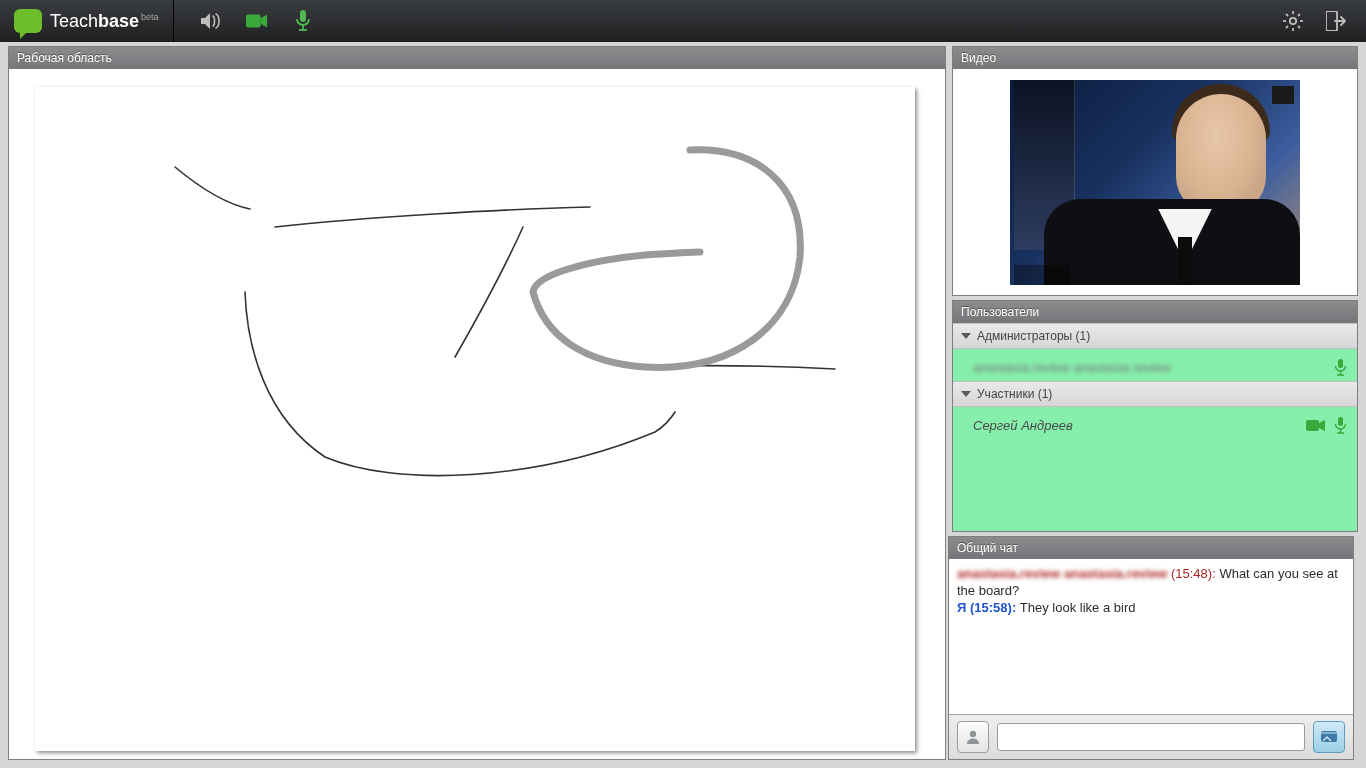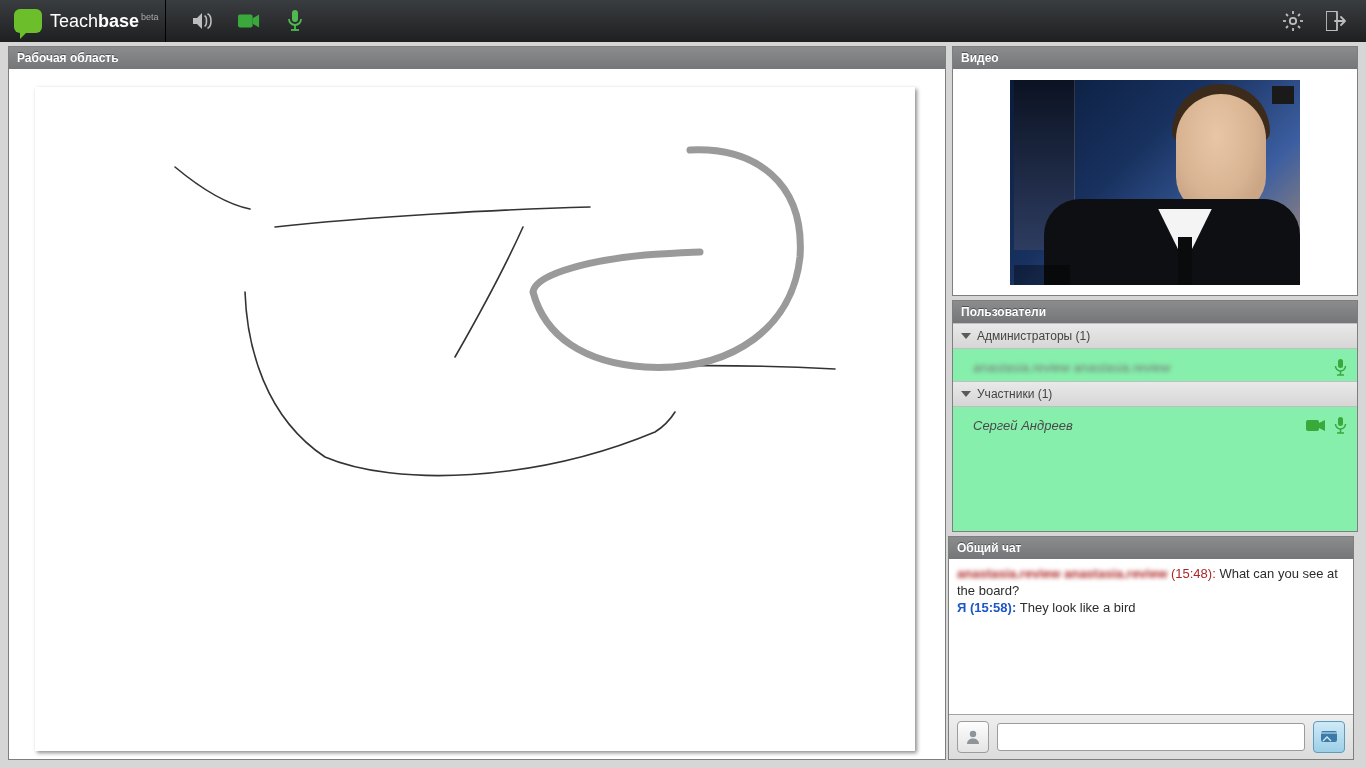--- a/index.html
+++ b/index.html
@@ -1,31 +1,31 @@
 <!DOCTYPE html>
 <html><head>
 <meta charset="utf-8">
 <style>
   html,body {margin:0;padding:0;width:1366px;height:768px;background:#d6d6d6;font-family:Arial,Helvetica,sans-serif;font-size:13px;color:#333;overflow:hidden;}
   
   .topbar {position:absolute;left:0;top:0;width:1366px;height:42px;background:linear-gradient(#3a3d40,#1e1f21);display:flex;align-items:center;}
-  .logo-wrap {display:flex;align-items:center;height:42px;padding:0 6px 0 14px;border-right:1px solid #000;}
+  .logo-wrap {display:flex;align-items:center;height:42px;padding:0 14px 0 14px;border-right:1px solid #000;}
   .logo-badge {width:28px;height:24px;background:#6cbf2b;border-radius:6px;position:relative;margin-right:8px;}
   .logo-badge::after{content:"";position:absolute;bottom:-6px;left:6px;border-width:6px 6px 0 0;border-style:solid;border-color:#6cbf2b transparent transparent transparent;}
   .logo-text {color:#fff;font-size:18px;font-weight:300;}
   .logo-text b{font-weight:700;}
   .logo-beta {color:#a8a8a8;font-size:9px;vertical-align:super;margin-left:2px;}
   .tb-group {display:flex;align-items:center;gap:24px;padding-left:26px;}
   .tb-icon {width:22px;height:22px;display:flex;align-items:center;justify-content:center;cursor:pointer;}
   .tb-spacer {flex:1;}
   .tb-right {display:flex;align-items:center;gap:22px;padding-right:18px;}
   svg {display:block;}
   
   .panel {position:absolute;background:#f3f3f3;border:1px solid #7e7e7e;box-sizing:border-box;}
-  .panel-hdr {height:30px;background:linear-gradient(#8a8c8e,#6c6e71);color:#fff;font-size:12px;font-weight:700;line-height:22px;padding:0 8px;text-shadow:0 -1px 0 rgba(0,0,0,.4);}
+  .panel-hdr {height:30px;background:linear-gradient(#8a8c8e,#6c6e71);color:#fff;font-size:12px;font-weight:400;line-height:22px;padding:0 8px;text-shadow:0 -1px 0 rgba(0,0,0,.4);}
   
   #workspace.panel {left:8px;top:46px;width:938px;height:714px;}
   .canvas-outer{position:absolute;left:0;top:22px;right:0;bottom:0;background:#fff;display:flex;align-items:flex-start;justify-content:center;}
   .canvas {position:absolute;left:26px;top:18px;width:880px;height:664px;background:#fff; box-shadow:2px 2px 4px rgba(0,0,0,.45);}
   
   #video.panel  {left:952px;top:46px;width:406px;height:250px;}
   #users.panel  {left:952px;top:300px;width:406px;height:232px;}
   #chat.panel   {left:948px;top:536px;width:406px;height:224px;}
   
   .video-body{position:absolute;left:0;top:22px;right:0;bottom:0;background:#fff;display:flex;align-items:center;justify-content:center;}

